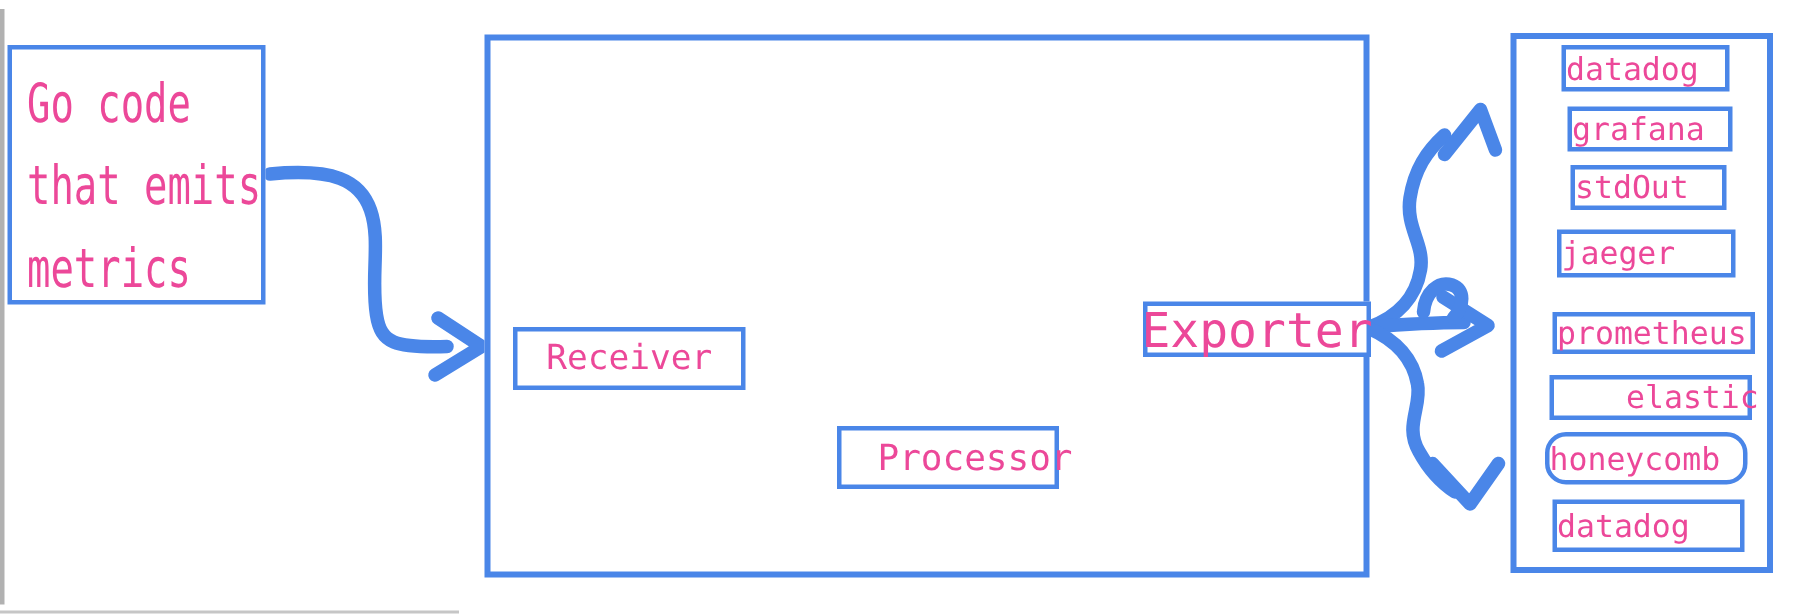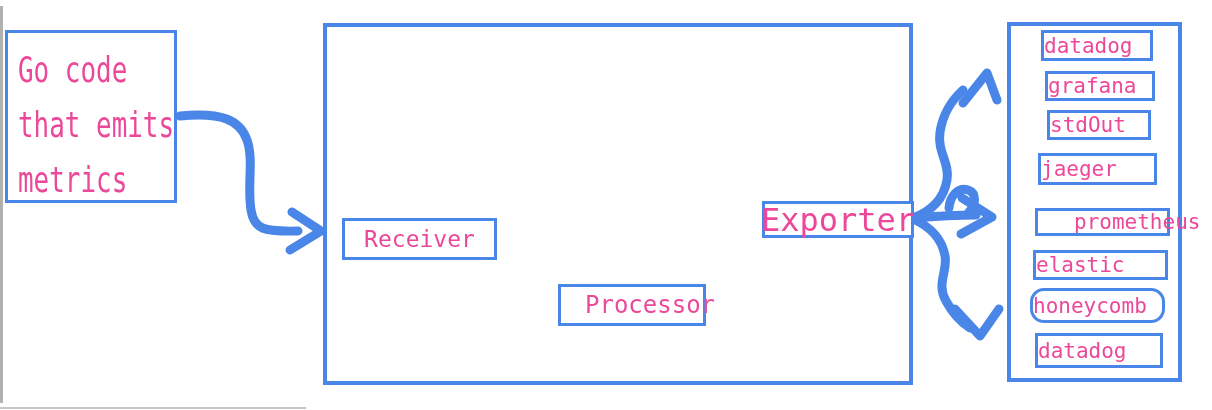--- a/index.html
+++ b/index.html
@@ -35,22 +35,22 @@
   .node-processor{left:558px;top:284px;width:148px;height:42px;font-size:24px;padding-left:36px;}
   .node-exporter{left:762px;top:201px;width:152px;height:37px;font-size:32px;}
 
   
   .backends-box{left:1007px;top:22px;width:175px;height:360px;border-width:4px;}
   .backend{display:flex;align-items:center;justify-content:flex-start;font-size:21px;white-space:nowrap;}
   .backend-0{left:1041px;top:30px;width:112px;height:31px;}
   .backend-1{left:1045px;top:71px;width:110px;height:30px;}
   .backend-2{left:1047px;top:110px;width:104px;height:30px;}
   .backend-3{left:1038px;top:153px;width:119px;height:32px;}
-  .backend-4{left:1035px;top:208px;width:135px;height:28px;padding-left:36px;}
-  .backend-5{left:1033px;top:250px;width:135px;height:30px;}
+  .backend-4{left:1035px;top:208px;width:135px;height:28px;}
+  .backend-5{left:1033px;top:250px;width:135px;height:30px;padding-left:48px;}
   .backend-6{left:1030px;top:288px;width:135px;height:35px;border-radius:14px;}
   .backend-7{left:1035px;top:333px;width:128px;height:35px;}
 
   .arrows{position:absolute;left:0;top:0;pointer-events:none;}
   .arrows path{fill:none;stroke:#4a86e8;stroke-width:9;stroke-linecap:round;stroke-linejoin:round;}
 </style>
 </head>
 <body>
 
 <div class="stage">

